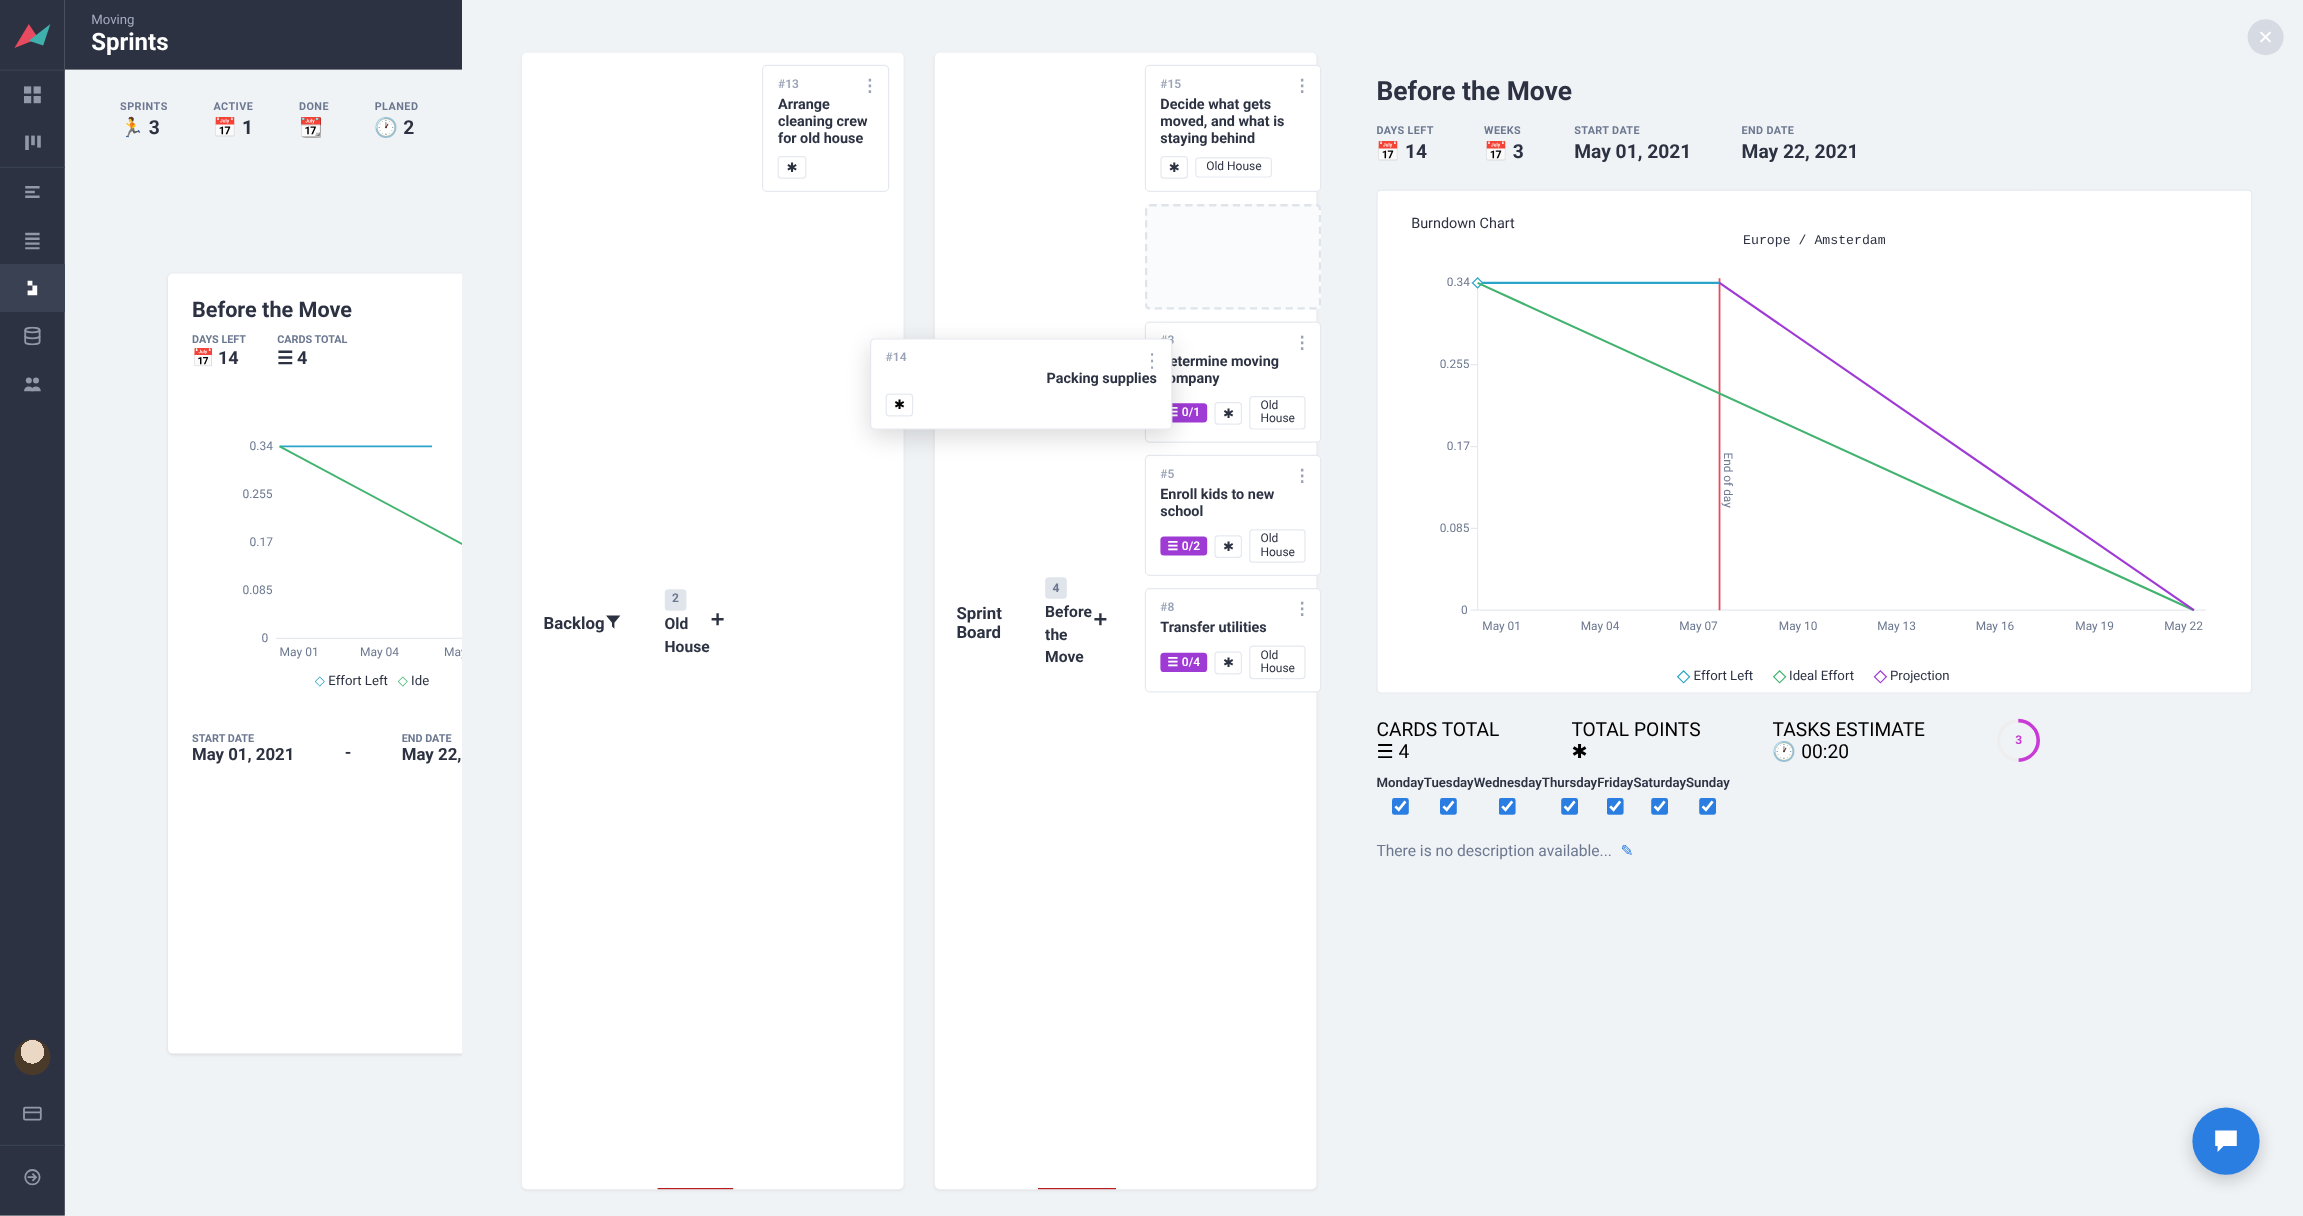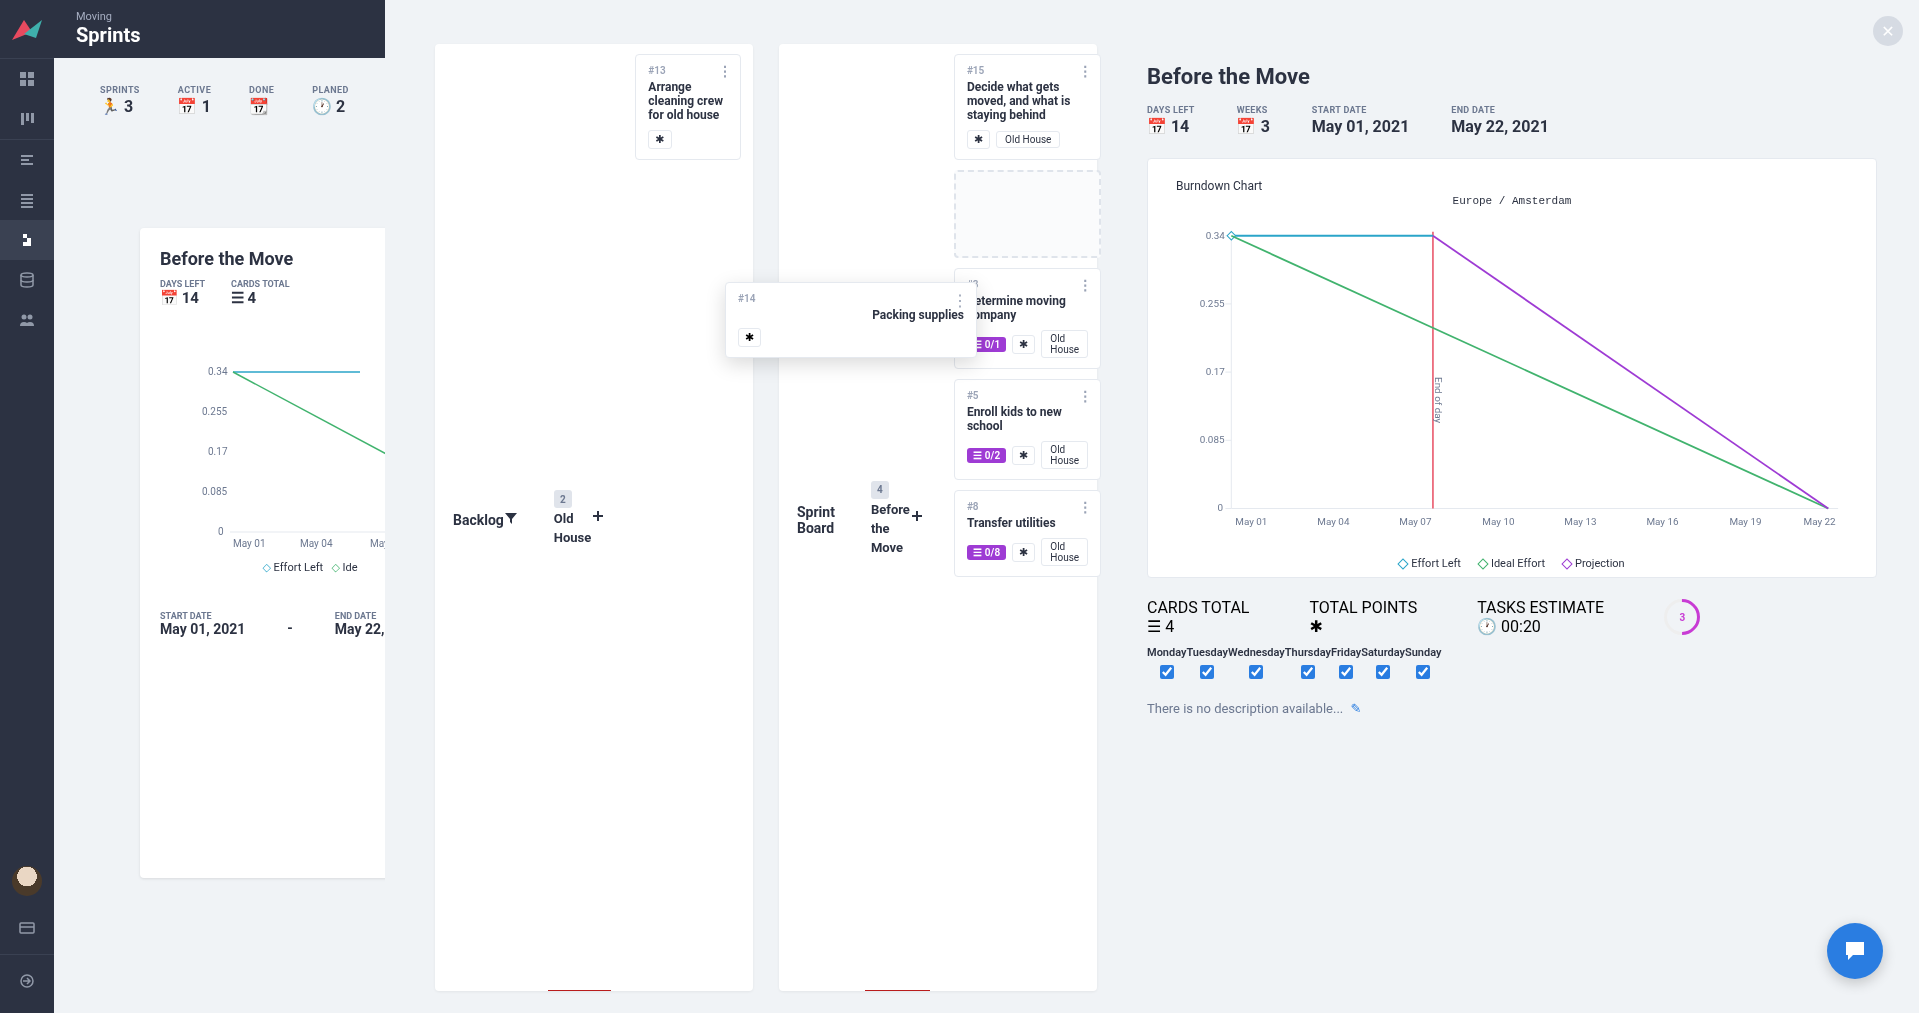--- a/index.html
+++ b/index.html
@@ -441,21 +441,21 @@
               <span class="prog">☰ <span>0/2</span></span>
               <span class="star">✱</span>
               <span class="tag">Old House</span>
             </div>
         </div>
         <div class="card">
           <span class="more">⋮</span>
           <div class="cid">#8</div>
           <div class="ctitle">Transfer utilities</div>
           <div class="meta">
-              <span class="prog">☰ <span>0/8</span></span>
+              <span class="prog">☰ <span>0/4</span></span>
               <span class="star">✱</span>
               <span class="tag">Old House</span>
             </div>
         </div>
       </div>
     </div>
 
     <div class="col-detail">
       <h1>Before the Move</h1>
       <div class="detail-stats">

